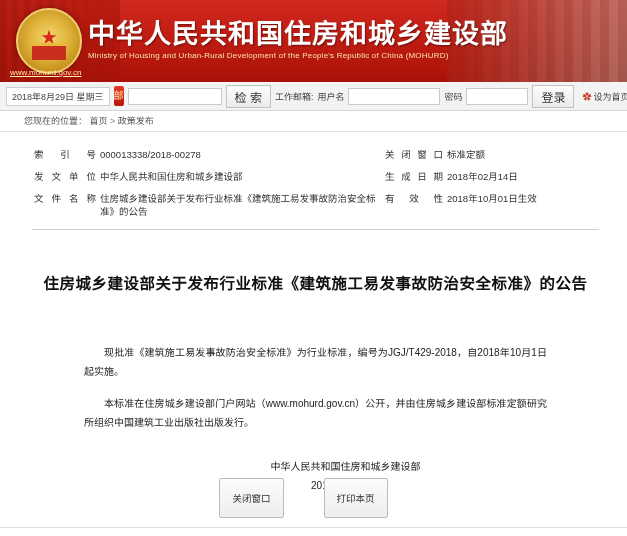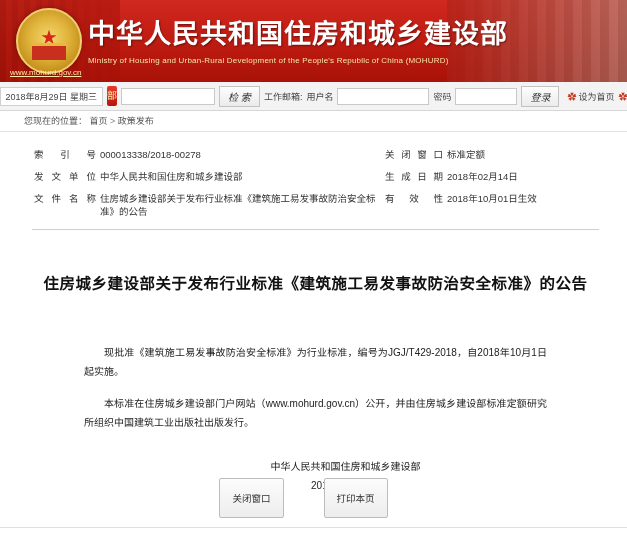--- a/index.html
+++ b/index.html
@@ -90,21 +90,20 @@
   .banner-title-cn {
     font-family: "DejaVu Sans", "Liberation Sans", sans-serif;
     font-size: 27px;
     font-weight: bold;
     color: #ffffff;
     letter-spacing: 1px;
     text-shadow: 1px 1px 2px rgba(0,0,0,.45);
     white-space: nowrap;
   }
   .banner-title-en {
-    margin-top: 5px;
     font-size: 8px;
     color: #f7e3a8;
     letter-spacing: .2px;
     white-space: nowrap;
   }
   .banner-url {
     position: absolute;
     left: 10px;
     bottom: 5px;
     font-size: 8px;
@@ -116,21 +115,20 @@
   .toolbar {
     display: flex;
     align-items: center;
     height: 28px;
     background: #f3f3f3;
     border-bottom: 1px solid #d6d6d6;
     padding: 0 6px;
     gap: 4px;
     font-size: 10px;
     color: #333;
-    justify-content: center;
   }
   .toolbar .date {
     border: 1px solid #cfcfcf;
     background: #fff;
     padding: 2px 5px;
     font-size: 9px;
     color: #444;
     white-space: nowrap;
   }
   .toolbar .logo-btn {
@@ -149,23 +147,22 @@
     height: 17px;
     box-sizing: border-box;
   }
   .toolbar .f1 { width: 94px; }
   .toolbar .f2 { width: 92px; }
   .toolbar .f3 { width: 62px; }
   .toolbar .btn {
     border: 1px solid #c2c2c2;
     background: linear-gradient(180deg,#fdfdfd,#ebebeb);
     padding: 2px 8px;
-    font-size: 10px;
-    white-space: nowrap;
-    font-style: italic;
+    font-size: 12px;
+    white-space: nowrap;
   }
   .toolbar .lbl {
     font-size: 9px;
     color: #444;
     white-space: nowrap;
   }
   .toolbar .spacer { flex: 1; }
   .toolbar .rightlink {
     font-size: 9px;
     color: #444;

